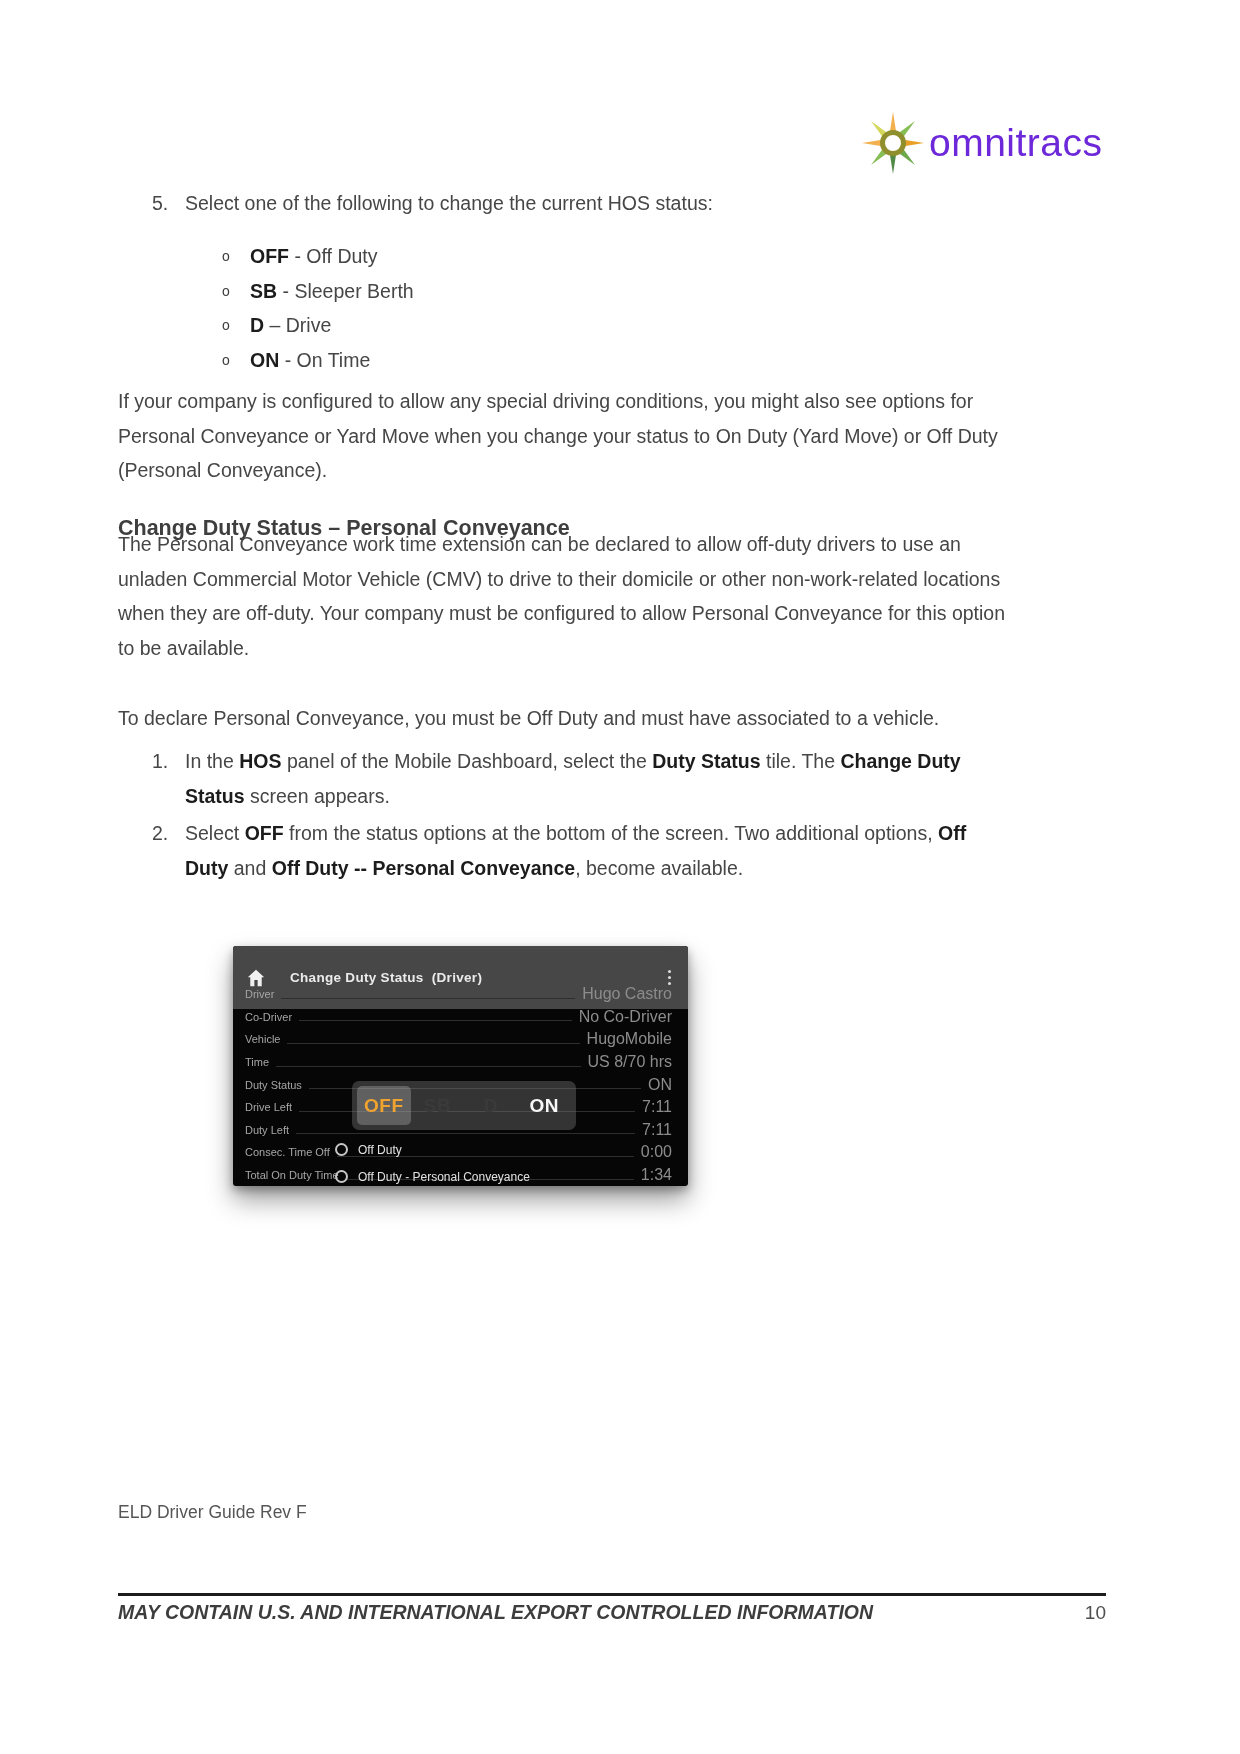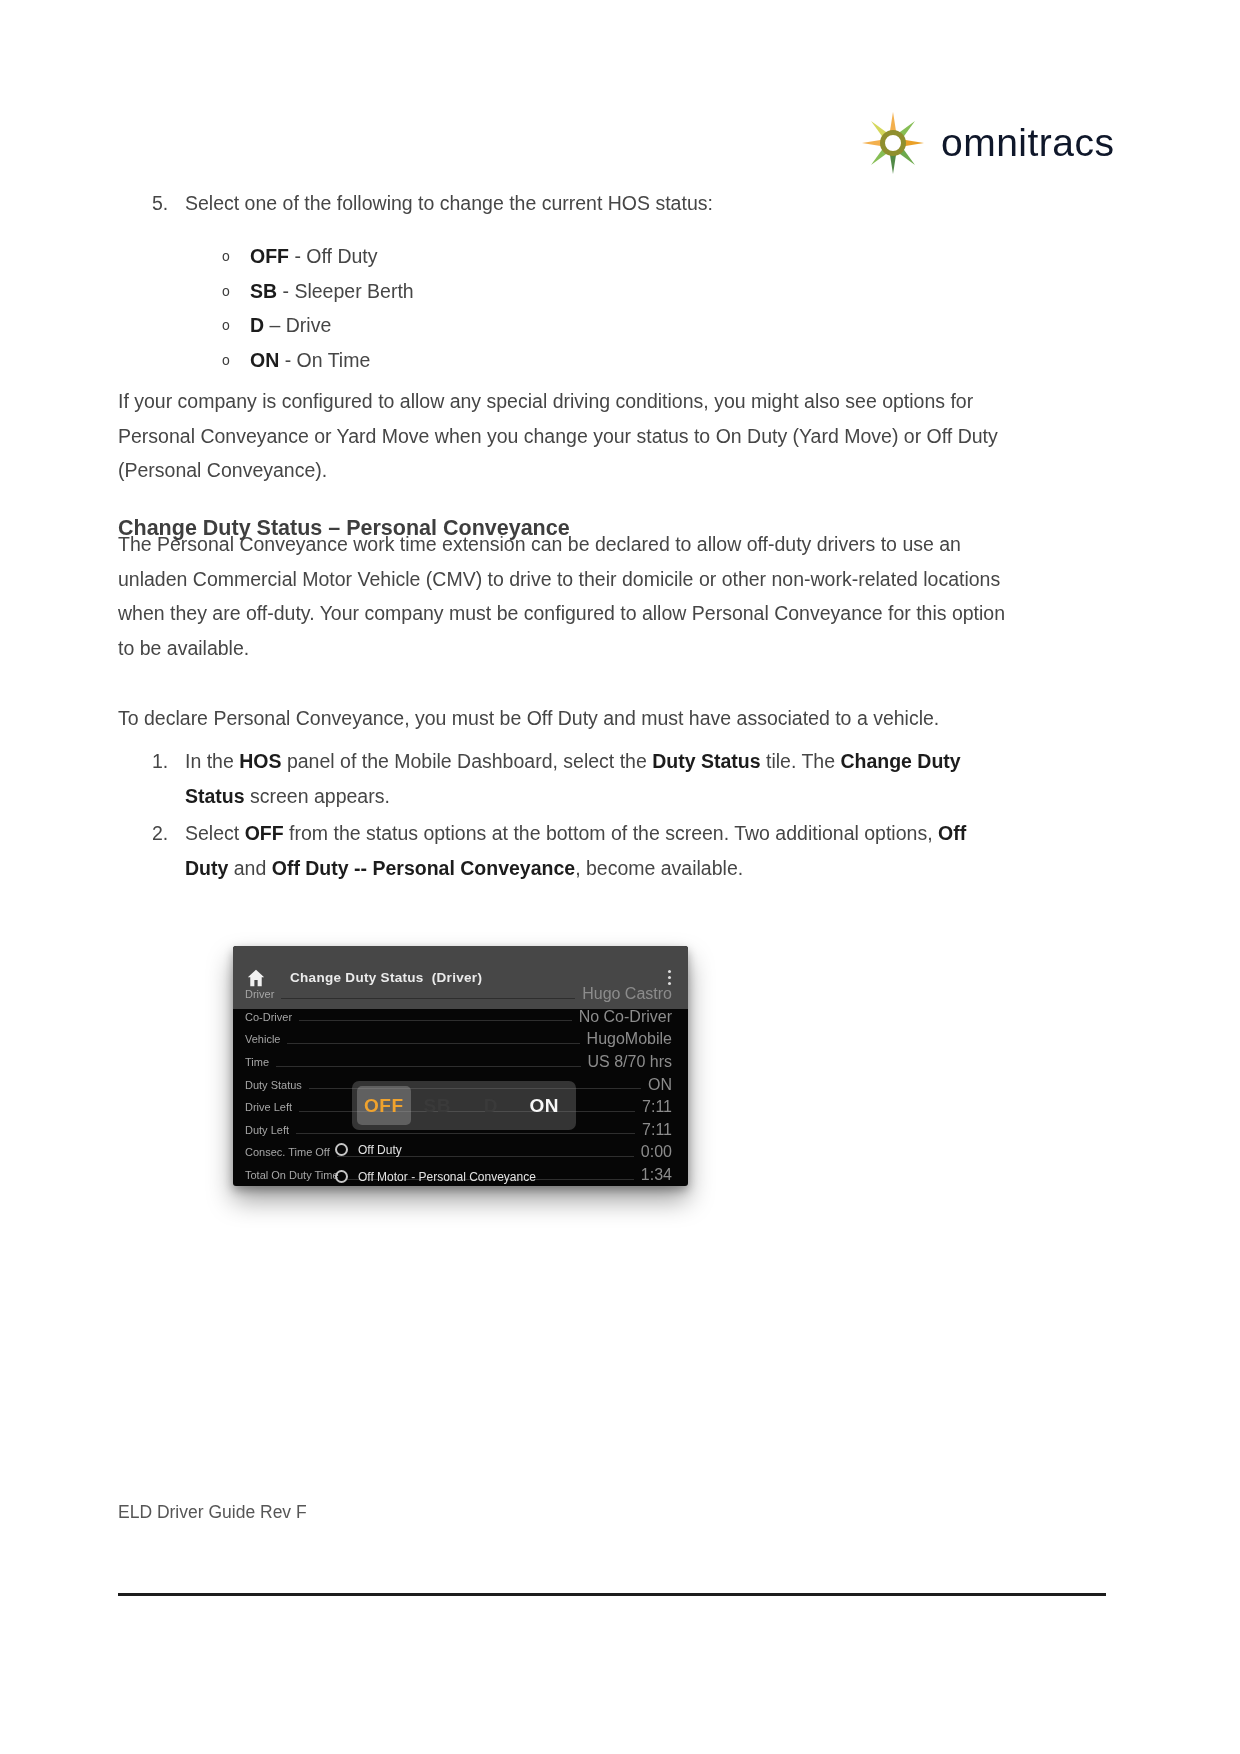--- a/index.html
+++ b/index.html
@@ -5,21 +5,21 @@
   html,body { margin:0; padding:0; background:#ffffff; }
   .page {
     position:relative; width:1240px; height:1754px; background:#ffffff;
     font-family:"Liberation Sans", sans-serif; color:#464646; overflow:hidden;
   }
   .b { font-weight:bold; color:#1c1c1c; }
 
   
   .logo { position:absolute; top:110px; left:860px; display:flex; align-items:center; }
   .logo svg { width:66px; height:66px; }
-  .brand { font-size:39px; color:#0f172a; margin-left:15px; letter-spacing:0.5px; }
+  .brand { font-size:39px; color:#6d28d9; margin-left:3px; letter-spacing:0.5px; }
 
   
   .listrow { position:absolute; left:0; padding-left:185px; width:820px;
              font-size:19.5px; line-height:35px; color:#464646; }
   .listrow .num { position:absolute; left:152px; top:0; line-height:35px; }
   #item5 { top:186px; }
   #step1 { top:744px; }
   #step2 { top:816px; }
 
   #hos-options { position:absolute; top:239px; left:0; }
@@ -197,21 +197,25 @@
         <div class="ss-btn dim">D</div>
         <div class="ss-btn normal">ON</div>
       </div>
     <div class="ss-radios" id="ss-radios">
         <div class="ss-radio">
           <span class="ss-radio-circle"></span>
           <span class="ss-radio-label">Off Duty</span>
         </div>
         <div class="ss-radio">
           <span class="ss-radio-circle"></span>
-          <span class="ss-radio-label">Off Motor - Personal Conveyance</span>
+          <span class="ss-radio-label">Off Duty - Personal Conveyance</span>
         </div>
       </div>
   </div>
 
   <div class="footer-guide">ELD Driver Guide Rev F</div>
   <div class="footer-line"></div>
+  <div class="footer-notice">
+    <span class="notice-text">MAY CONTAIN U.S. AND INTERNATIONAL EXPORT CONTROLLED INFORMATION</span>
+    <span class="page-num">10</span>
+  </div>
 
 </div>
 
 </body></html>

